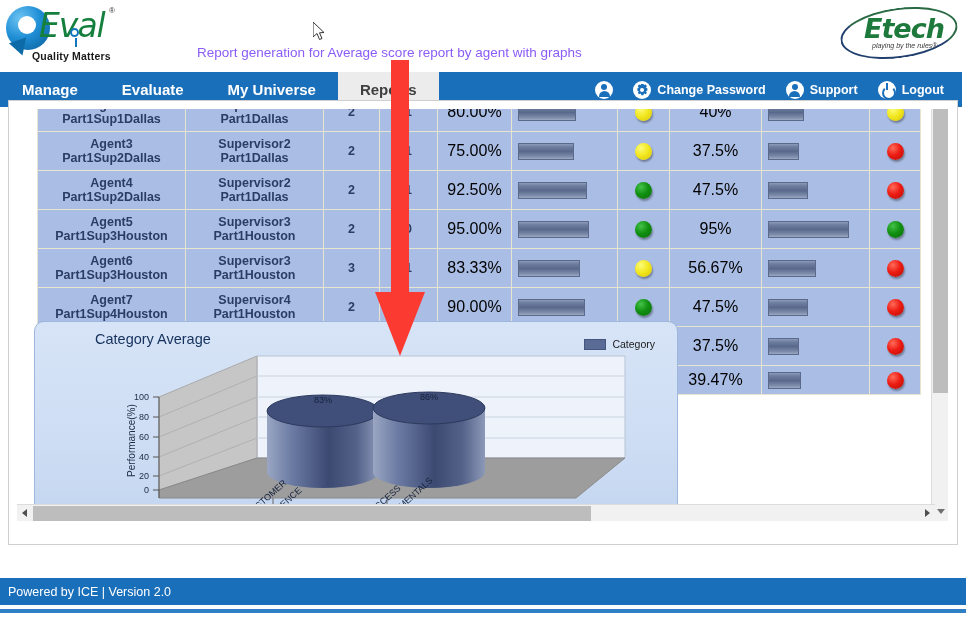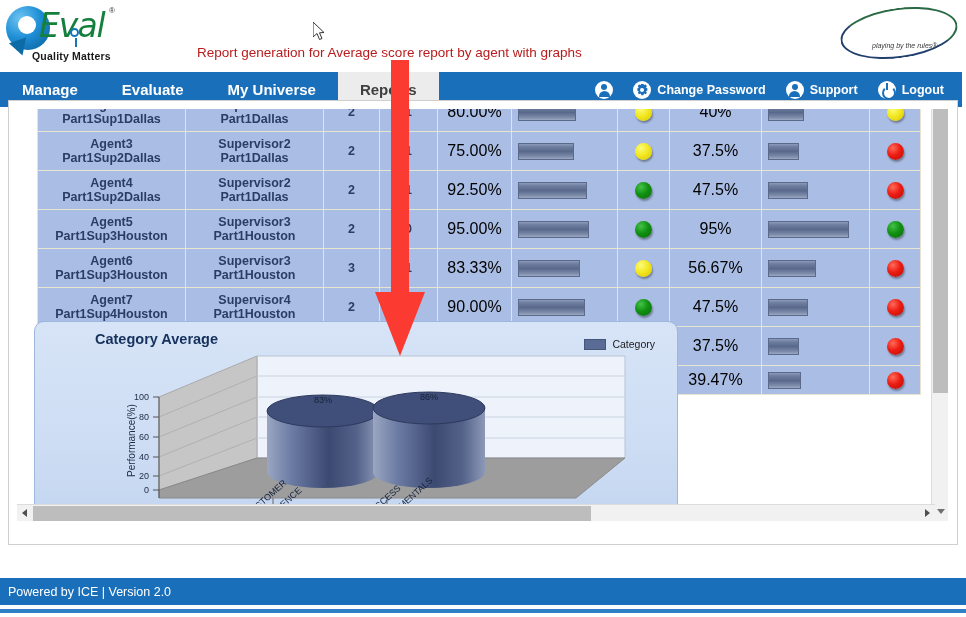--- a/index.html
+++ b/index.html
@@ -38,21 +38,21 @@
     border:2px solid #1477bd; border-radius:50%;
   }
   .qeval-key:after{
     content:""; position:absolute; left:3px; top:8px; width:2px; height:9px; background:#1477bd;
   }
   .qeval-tag {
     position:absolute; left:26px; top:46px; font-size:10.5px; font-weight:bold; color:#1a1a1a;
     letter-spacing:.2px;
   }
   .page-subtitle {
-    position:absolute; left:197px; top:45px; font-size:13.5px; color:#b91c1c;
+    position:absolute; left:197px; top:45px; font-size:13.5px; color:#8b5cf6;
   }
   .logo-etech { position:absolute; right:8px; top:4px; width:118px; height:58px; }
   .etech-swoosh {
     position:absolute; left:0; top:4px; width:118px; height:50px; border-radius:50%;
     border:2px solid #2a6b46; border-left-color:#22406e; border-bottom-color:#22406e;
     transform:rotate(-8deg);
   }
   .etech-word {
     position:absolute; left:24px; top:9px; font-family:"DejaVu Sans", sans-serif;
     font-weight:bold; font-style:italic; font-size:27px; color:#1e7a3c; letter-spacing:-1px;
@@ -145,21 +145,21 @@
   .ind.yellow{ background:radial-gradient(circle at 35% 30%,#fbfb7a 0%,#f2e822 45%,#d9c400 100%); }
   .ind.red   { background:radial-gradient(circle at 35% 30%,#ff6b5a 0%,#ed1c13 45%,#b30d06 100%); }
 
   
   .chart-panel {
     position:absolute; left:17px; top:212px; width:644px; height:196px;
     background:linear-gradient(to bottom,#d7e4f7 0%,#cfdef4 55%,#c4d6f0 100%);
     border:1px solid #9db7dd; border-radius:10px;
   }
   .chart-title {
-    position:absolute; left:60px; top:9px; font-size:14.5px; font-weight:bold; color:#15315c;
+    position:absolute; left:60px; top:9px; font-size:14.5px; font-weight:normal; color:#15315c;
   }
   .chart-legend { position:absolute; right:22px; top:16px; display:flex; align-items:center; gap:6px; }
   .legend-swatch {
     width:22px; height:11px; background:#5a6c96; border:1px solid #45567c;
   }
   .legend-text { font-size:10.5px; color:#1c1c1c; }
   .chart-svg { position:absolute; left:0; top:0; }
 
   
   .vscroll {
@@ -213,20 +213,21 @@
     </div>
 
     <div class="page-subtitle">Report generation for Average score report by agent with graphs</div>
 
     <svg class="cursor-arrow" viewBox="0 0 14 20">
       <polygon points="0,0 0,15 4,11.5 6.5,17.5 9,16.5 6.5,10.8 11,10.5" fill="#ffffff" stroke="#333" stroke-width="1"></polygon>
     </svg>
 
     <div class="logo-etech">
       <div class="etech-swoosh"></div>
+      <div class="etech-word">Etech</div>
       <div class="etech-sub">playing by the rules®</div>
     </div>
   </div>
 
   <div class="navbar">
     <div class="nav-tab">
       <span>Manage</span>
     </div>
     <div class="nav-tab">
       <span>Evaluate</span>

